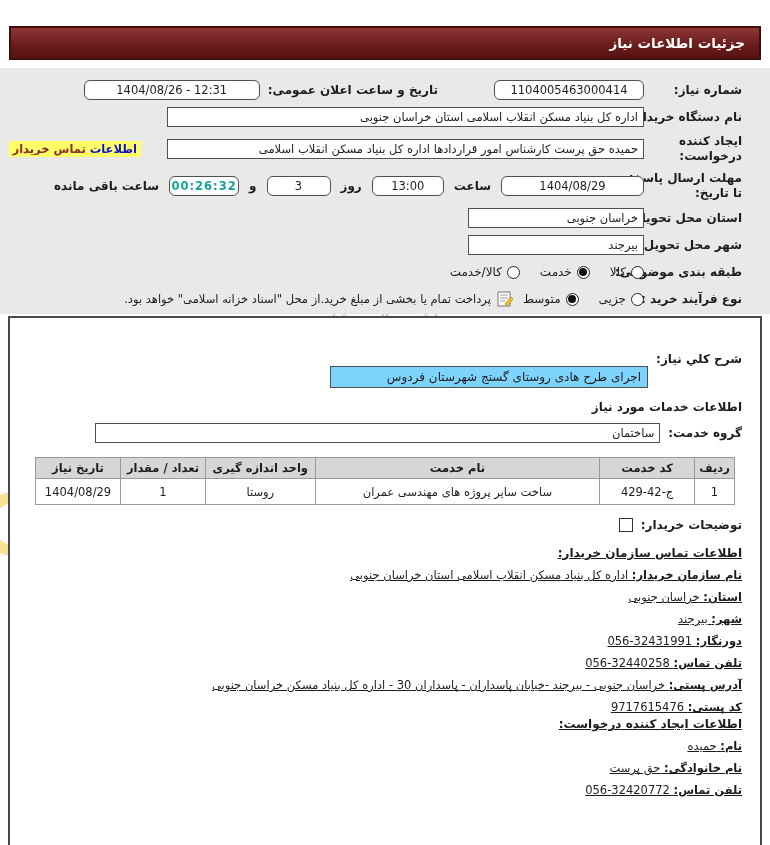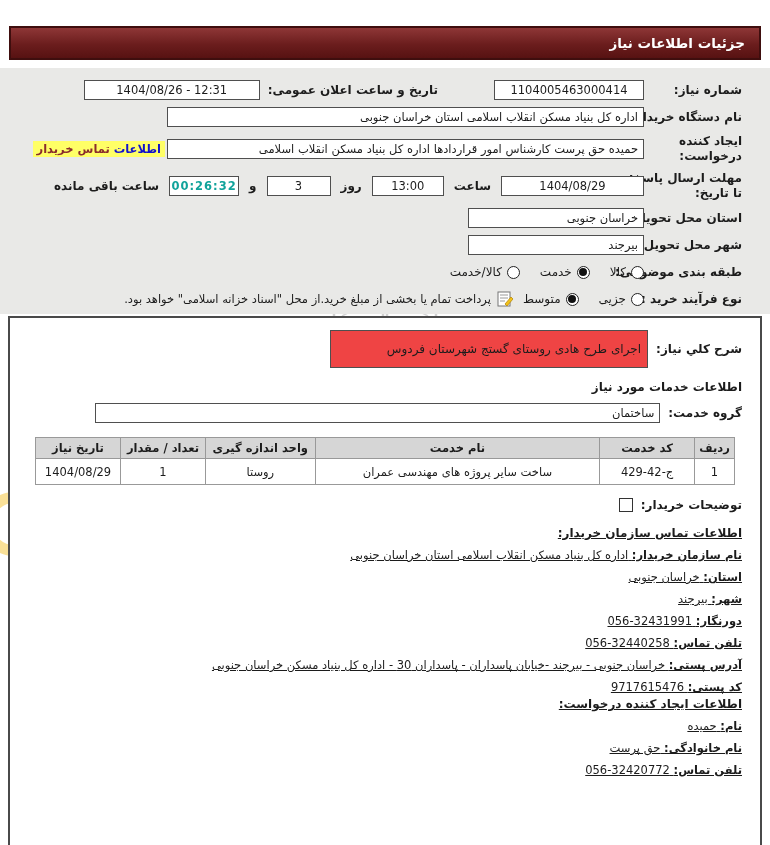--- a/index.html
+++ b/index.html
@@ -33,27 +33,27 @@
   }
   .frow { display:flex; align-items:center; margin-bottom:5px; min-height:22px; }
   .flabel { font-weight:bold; white-space:nowrap; font-size:12px; }
   .flabel.w { width:98px; flex:none; }
   .flabel.stack { line-height:1.25; }
   .tb {
     background:#ffffff; border:1px solid #4f4f4f; height:20px;
     display:flex; align-items:center; padding:0 5px;
     font-size:11.5px; white-space:nowrap; overflow:hidden;
   }
-  .tb.center { justify-content:center; }
+  .tb.center { justify-content:center;border-radius:6px; }
   .ltr { direction:ltr; unicode-bidi:isolate; }
   .timer { color:#11a39b; font-weight:bold; letter-spacing:1px; }
   .inline-lbl { font-weight:bold; margin:0 10px; white-space:nowrap; }
 
   .contact-link {
-    background:#ffff66; padding:1px 4px; margin-right:2px;
+    background:#ffff66; padding:1px 4px; margin-right:26px;
     font-size:11.5px; font-weight:bold; white-space:nowrap; cursor:pointer;
     text-decoration:none;
   }
   .contact-link .p1 { color:#1111cc; }
   .contact-link .p2 { color:#8a2c2c; }
 
   .radio-item { display:flex; align-items:center; margin-left:20px; }
   .radio {
     width:13px; height:13px; border:1.5px solid #222; border-radius:50%;
     background:#fff; display:inline-block; position:relative; margin-left:5px; flex:none;
@@ -66,22 +66,22 @@
 
   
   .detail-box {
     position:absolute; top:316px; left:8px; right:8px; bottom:-4px;
     background:#ffffff; border:2px solid #4a4a4a;
     padding:12px 18px 0 18px;
   }
   .drow { display:flex; align-items:center; }
   .dlabel { font-weight:bold; white-space:nowrap; margin-left:8px; }
   .desc-box {
-    border:1px solid #4f4f4f; background:#ef4444; min-height:21px; width:318px;
-    display:flex; align-items:center; padding:11px 6px; font-size:12px; white-space:nowrap;
+    border:1px solid #4f4f4f; background:#7dd3fc; min-height:21px; width:318px;
+    display:flex; align-items:center; padding:3px 6px; font-size:12px; white-space:nowrap;margin-top:36px;
   }
   .section-heading { font-weight:bold; margin-top:12px; font-size:12px; }
   .group-row { margin-top:9px; }
   .group-input { flex:1; max-width:565px; }
 
   table.svc {
     width:700px; margin:14px auto 0 auto; border-collapse:collapse;
     font-size:11.5px; text-align:center;
   }
   table.svc th {

